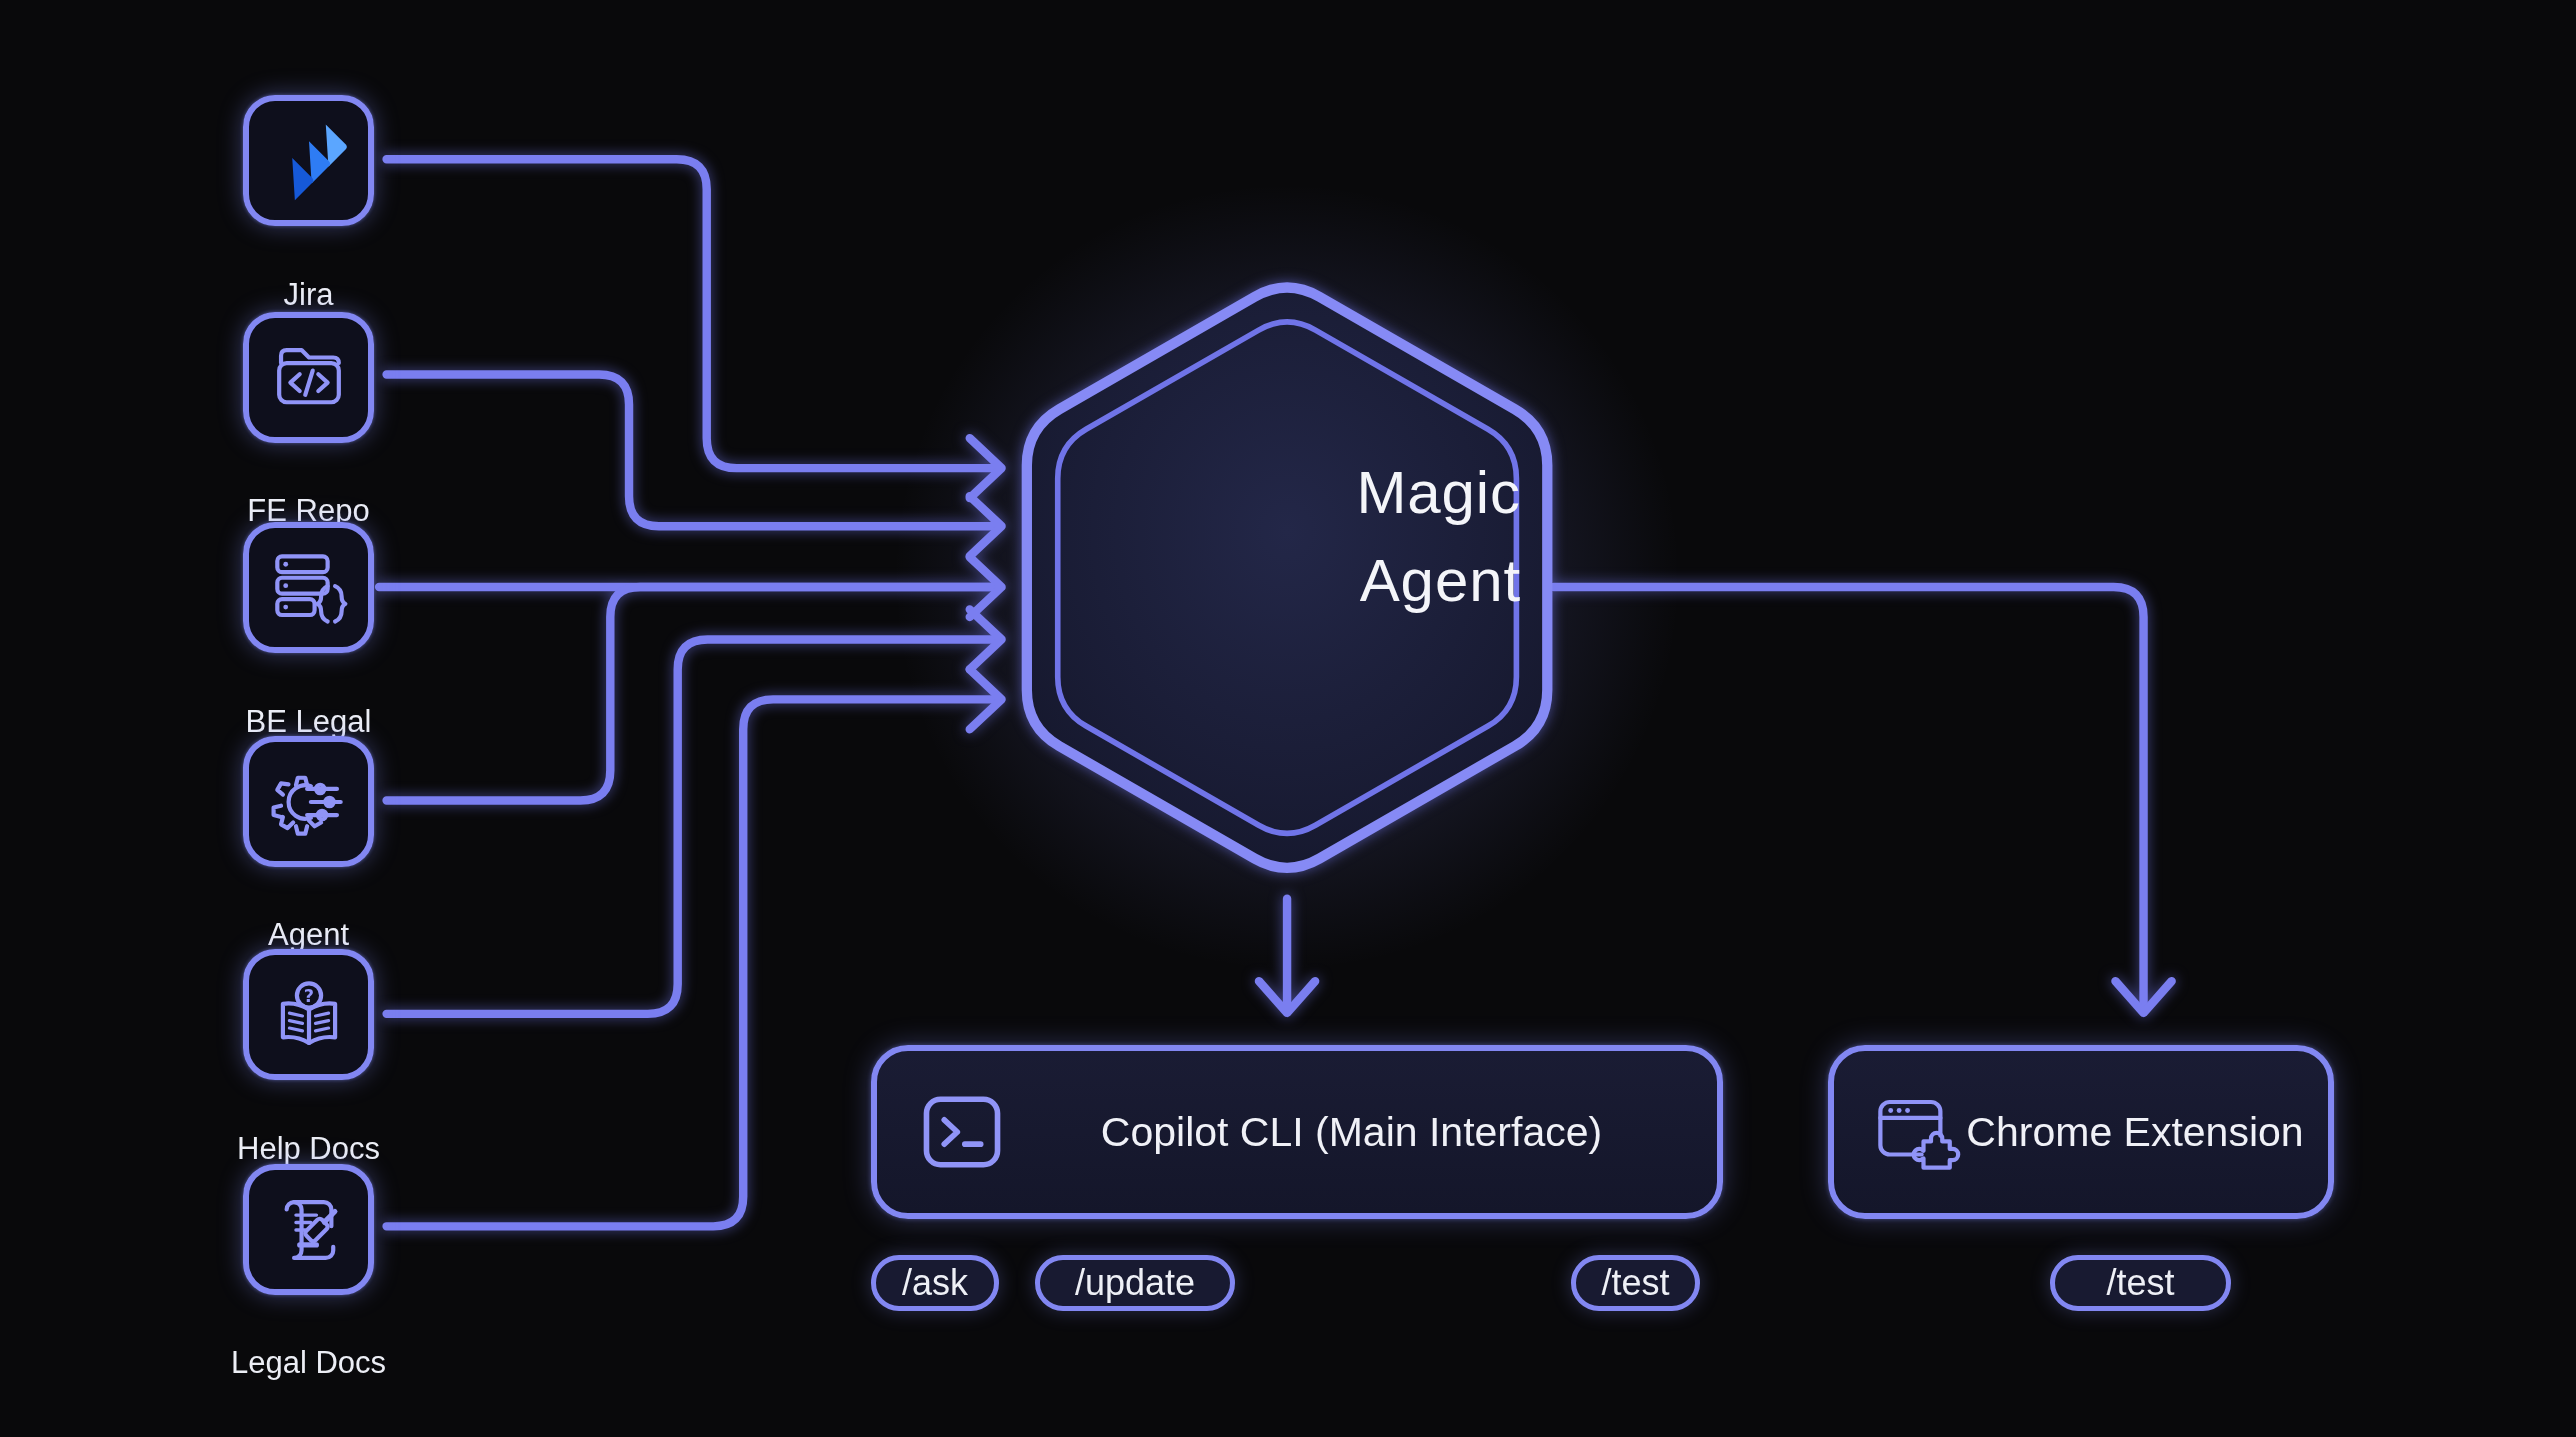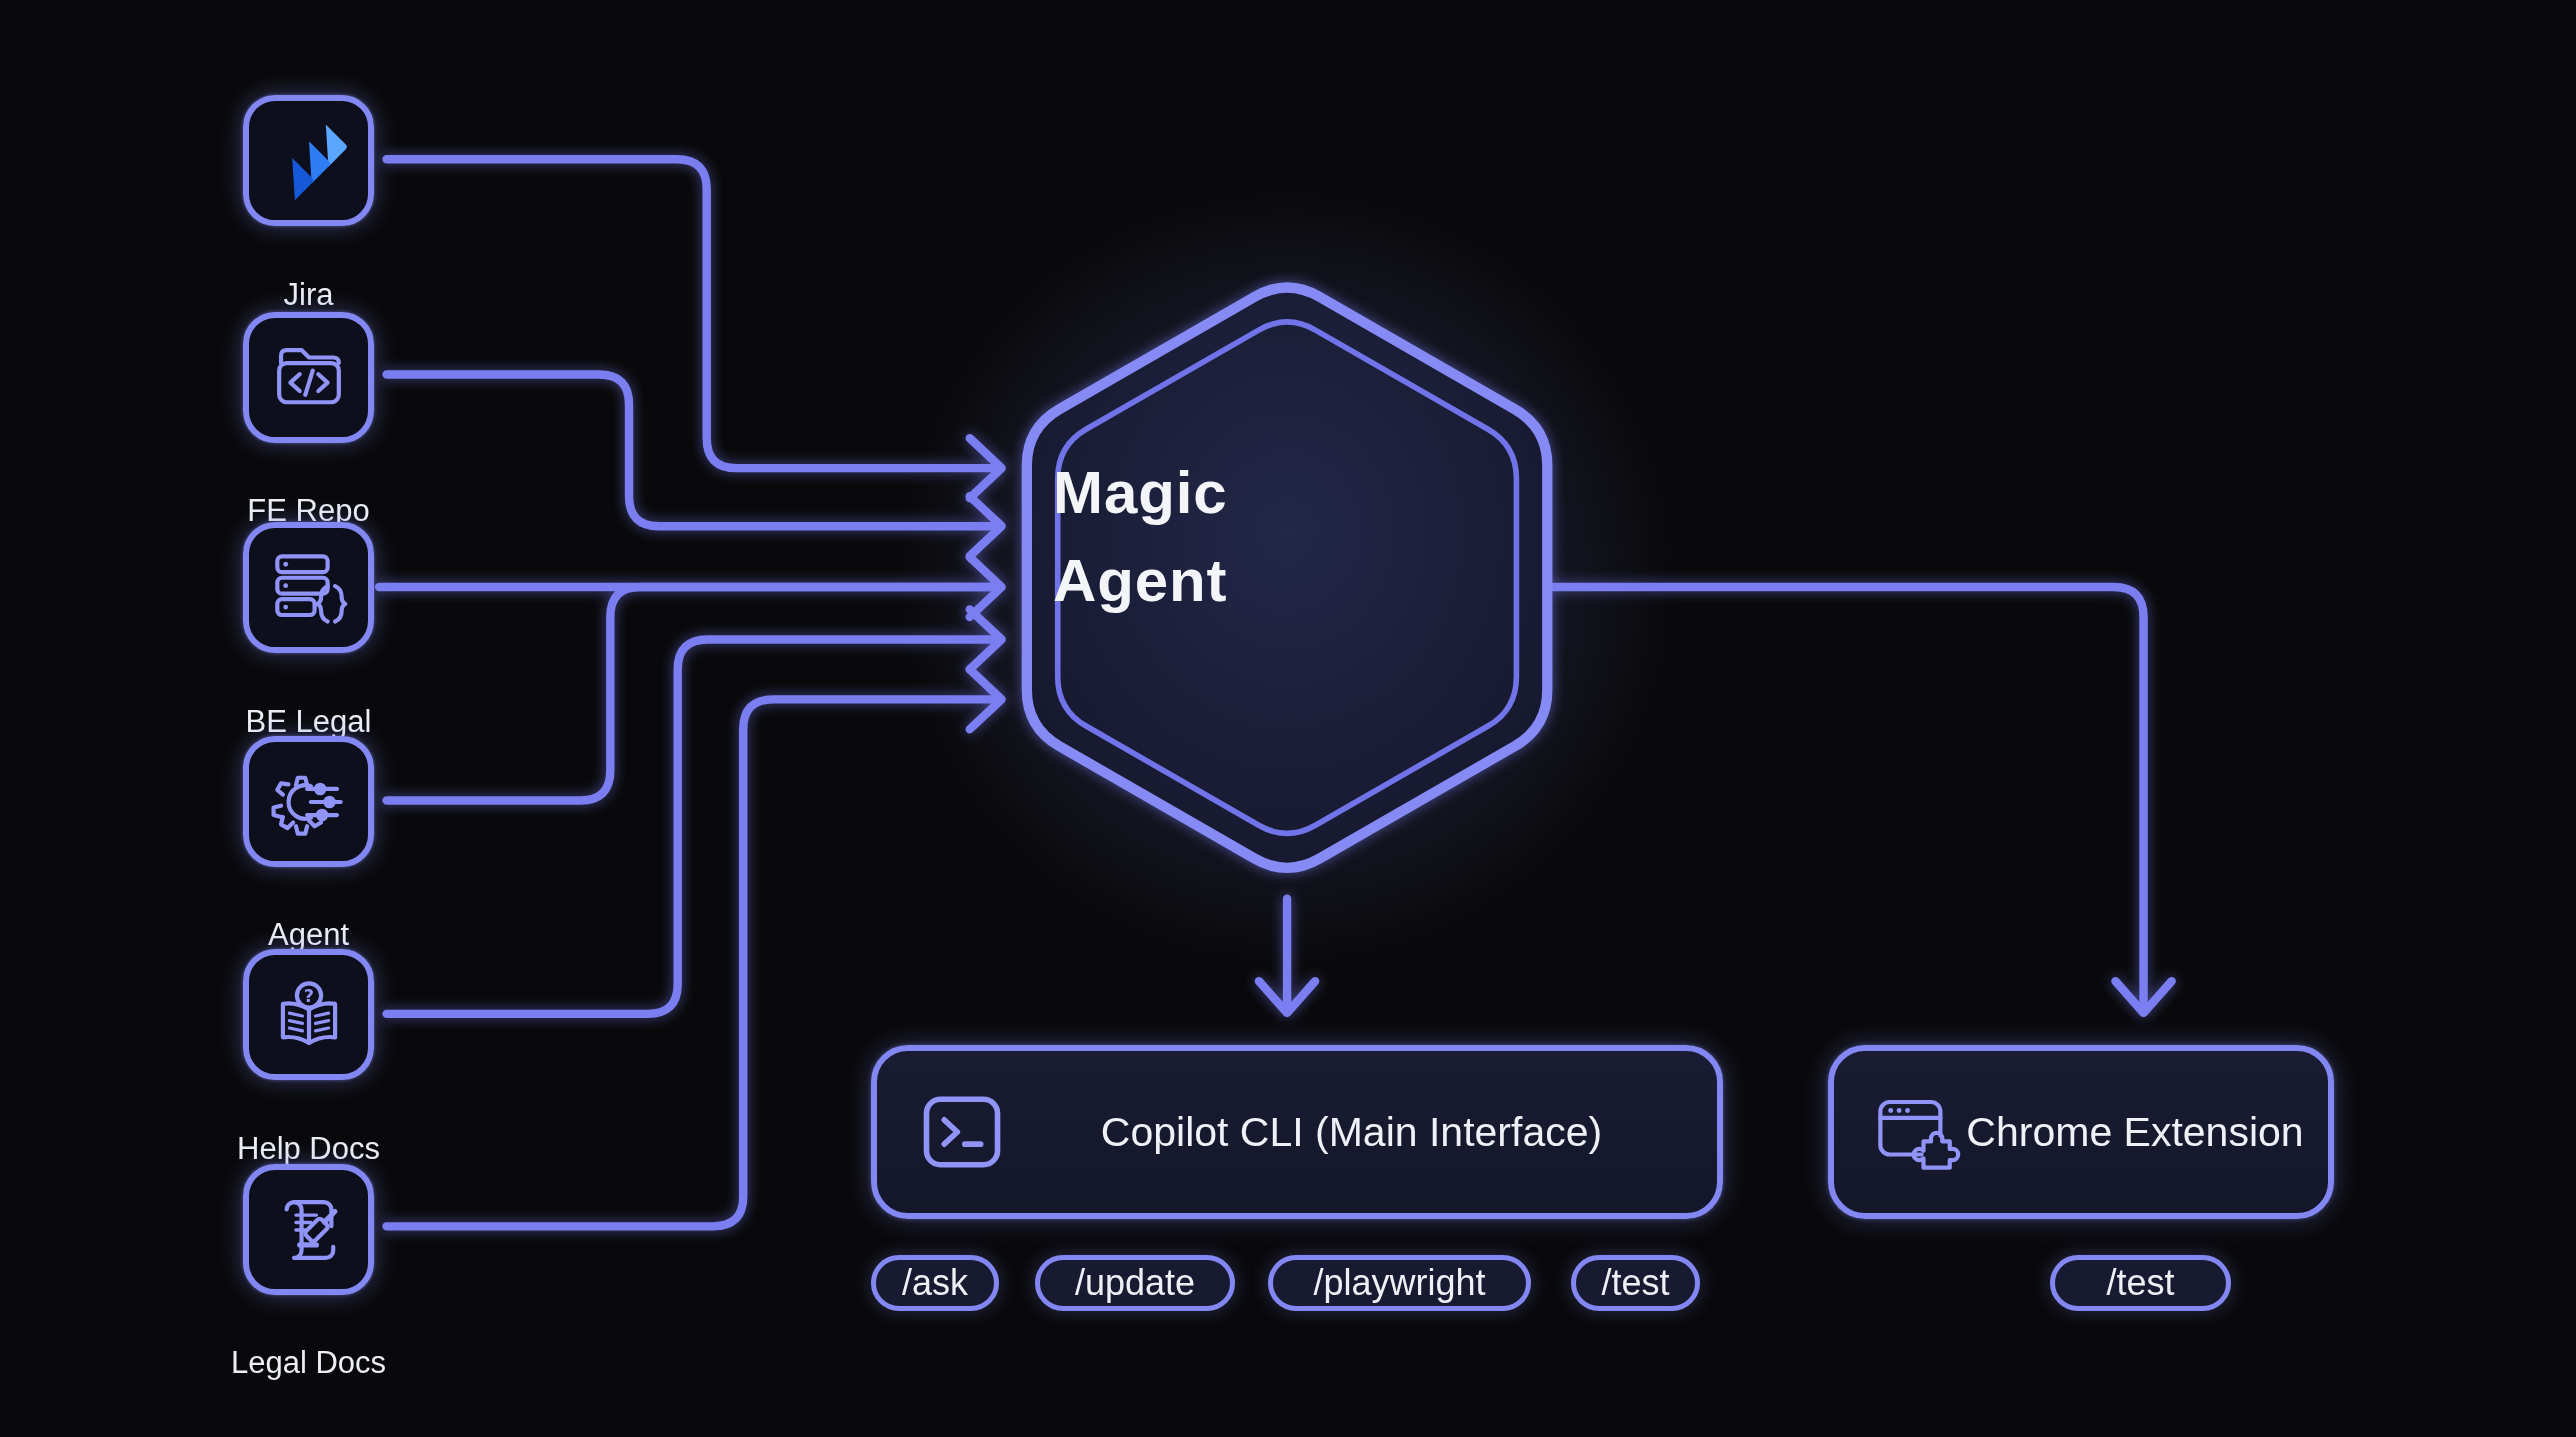--- a/index.html
+++ b/index.html
@@ -17,22 +17,22 @@
 
   
   .tile{position:absolute;left:243px;width:131px;height:131px;border:6.6px solid #8287f2;border-radius:32px;
     background:rgba(15,16,30,.92);box-sizing:border-box;display:flex;align-items:center;justify-content:center;
     box-shadow:0 0 24px rgba(129,140,248,.38),0 0 3.7px rgba(129,140,248,.5);}
   .tile svg{display:block;}
   .glyph{stroke:#9094f7;fill:none;stroke-width:4.5;stroke-linecap:round;stroke-linejoin:round;}
   .src-label{position:absolute;left:168px;width:281px;text-align:center;color:#eceef5;font-size:31px;margin-top:45px;}
 
   
-  .hex-title{position:absolute;left:1053px;top:449px;width:468px;text-align:left;color:#f4f5f9;
-    font-weight:bold;font-size:60px;line-height:88px;letter-spacing:0.9px;}
+  .hex-title{position:absolute;left:1053px;top:449px;width:468px;text-align:right;color:#f4f5f9;
+    font-weight:normal;font-size:60px;line-height:88px;letter-spacing:0.9px;}
 
   
   .panel{position:absolute;top:1045px;height:174px;border:6.6px solid #8287f2;border-radius:37px;
     background:linear-gradient(180deg,#1a1c34,#14162a);box-sizing:border-box;display:flex;align-items:center;
     box-shadow:0 0 28px rgba(129,140,248,.30),0 0 5.6px rgba(129,140,248,.4);}
   .panel .p-icon{margin-left:42px;flex:0 0 auto;display:flex;}
   .panel .p-label{flex:1;text-align:center;color:#f0f1f7;font-size:41px;padding-right:19px;}
 
   .pill{position:absolute;top:1255px;height:56px;border:5.6px solid #8287f2;border-radius:38px;
     background:#181a31;box-sizing:border-box;display:flex;align-items:center;justify-content:center;
@@ -186,23 +186,20 @@
     </span>
     <span class="p-label">Chrome Extension</span>
   </div>
 
   <div class="pill" style="left:871px;width:128px">
     <span>/ask</span>
   </div>
   <div class="pill" style="left:1035px;width:200px">
     <span>/update</span>
   </div>
-  <div class="pill" style="left:1268px;width:263px">
-    <span>/playwright</span>
-  </div>
   <div class="pill" style="left:1571px;width:129px">
     <span>/test</span>
   </div>
   <div class="pill" style="left:2050px;width:181px">
     <span>/test</span>
   </div>
 
 </div>
 
 

